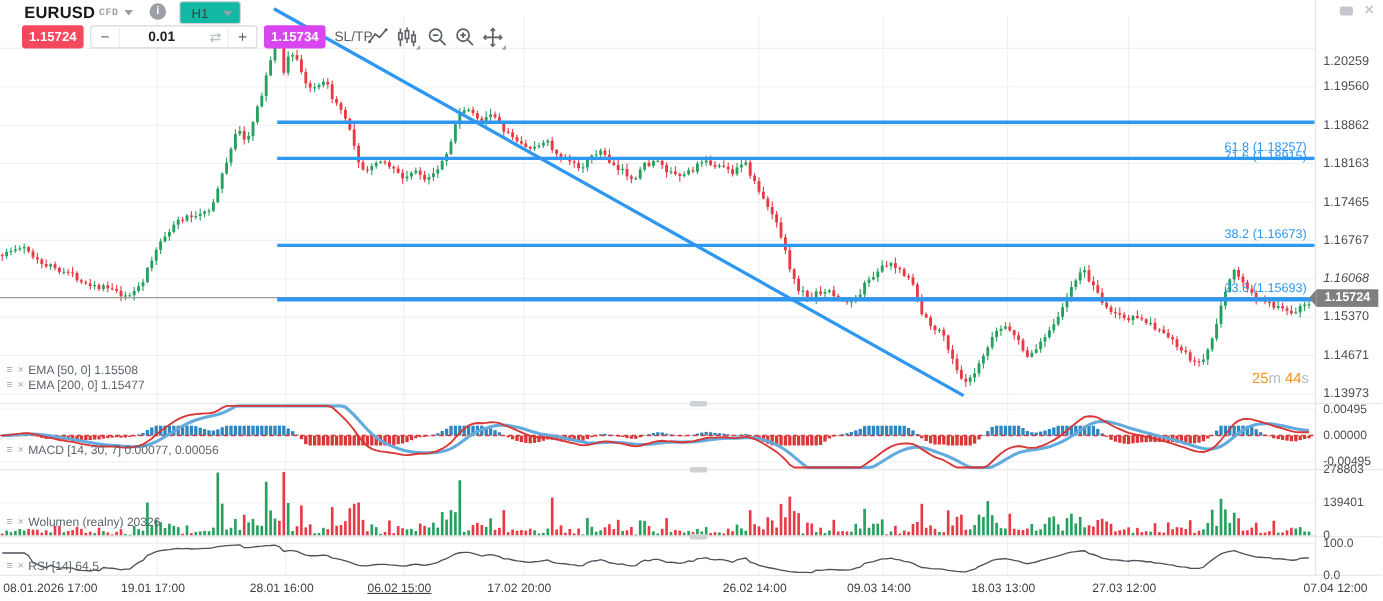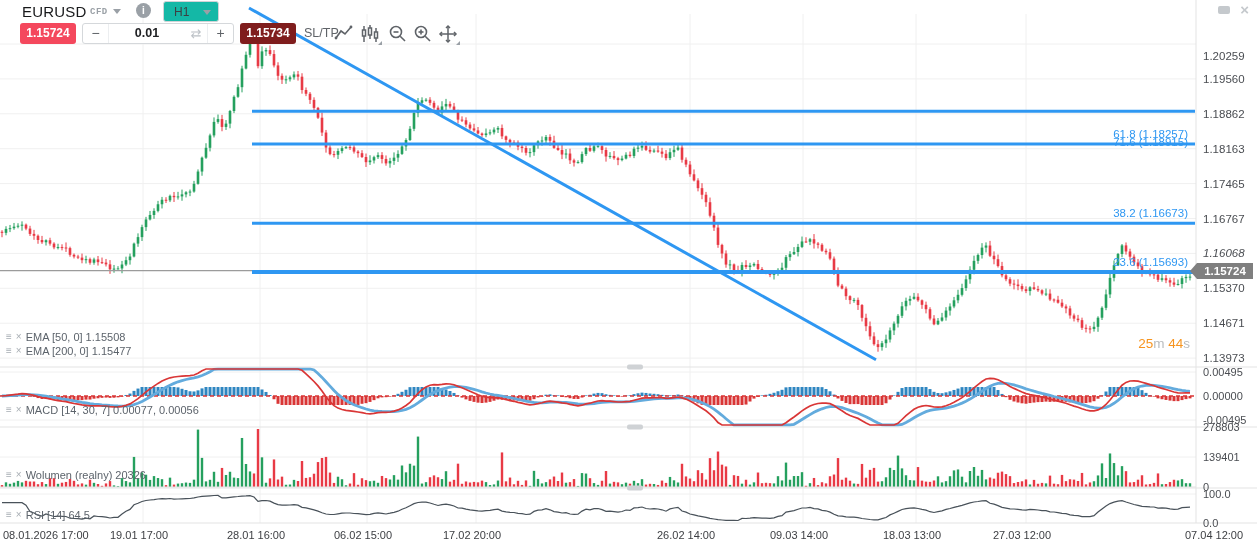--- a/index.html
+++ b/index.html
@@ -8,34 +8,34 @@
   #chart-svg { position:absolute; left:0; top:0; }
 
   
   .px-label { position:absolute; left:1203px; font-size:11.5px; color:#4a4d52; white-space:nowrap; }
   .sub-label { position:absolute; left:1203px; font-size:11px; color:#4a4d52; white-space:nowrap; }
   .t-label { position:absolute; top:529px; font-size:11px; color:#3c3e42; white-space:nowrap; }
   .fib-label { position:absolute; font-size:11.5px; color:#2e97f2; white-space:nowrap; text-align:right; }
 
   
   #header { position:absolute; left:0; top:0; height:22px; width:100%; }
-  #symbol { position:absolute; left:22px; top:3px; font-size:15px; font-weight:normal; color:#17181a; letter-spacing:.2px; }
+  #symbol { position:absolute; left:22px; top:3px; font-size:15px; font-weight:bold; color:#17181a; letter-spacing:.2px; }
   #market-type { position:absolute; left:90px; top:7px; font-size:9px; font-weight:bold; color:#9aa0a6; letter-spacing:.5px;font-family:Liberation Mono, monospace; }
   .caret { width:0; height:0; border-left:4px solid transparent; border-right:4px solid transparent; border-top:5px solid #9aa0a6; }
   #symbol-caret { position:absolute; left:113px; top:9px; }
   #info-icon { position:absolute; left:136px; top:3px; width:15px; height:15px; border-radius:50%; background:#9aa0a6; color:#fff; font-size:10px; font-weight:bold; text-align:center; line-height:15px; }
   #tf-select { position:absolute; left:163px; top:1px; width:56px; height:21px; border:1px solid #d0d3d6; border-radius:3px; background:#14b8a6; }
   #tf-select .tf-text { position:absolute; left:10px; top:3px; font-size:12px; color:#3c4043; }
   #tf-select .caret { position:absolute; right:7px; top:8px; }
 
   
   #toolbar { position:absolute; left:0; top:23px; height:22px; width:100%; }
   .price-badge { position:absolute; top:0; width:56px; height:21px; border-radius:3px; color:#fff; font-size:12px; font-weight:bold; text-align:center; line-height:21px; }
   #sell-badge { left:20px; background:#f4485d; }
-  #buy-badge { left:240px; background:#7f1d1d; }
+  #buy-badge { left:240px; background:#d946ef; }
   #vol-group { position:absolute; left:82px; top:0; width:152px; height:21px; border:1px solid #d5d8db; border-radius:3px; background:#fff; display:flex; align-items:stretch; }
   #vol-group .btn { width:26px; text-align:center; font-size:14px; color:#5f6368; line-height:19px; cursor:pointer; }
   #vol-minus { border-right:1px solid #eceef0; }
   #vol-plus { border-left:1px solid #eceef0; }
   #vol-value { flex:1; text-align:center; font-size:12.5px; font-weight:bold; color:#202124; line-height:19px; }
   #vol-refresh { width:22px; text-align:center; color:#bcc1c6; font-size:13px; line-height:19px; }
   #sltp { position:absolute; left:304px; top:3px; font-size:12.5px; color:#5f6368; }
   .tool-icon { position:absolute; top:1px; width:20px; height:20px; }
   .tool-icon svg { display:block; }
   .dd-corner { position:absolute; right:-2px; bottom:-1px; width:0; height:0; border-left:4px solid transparent; border-bottom:4px solid #9aa0a6; }
@@ -1356,21 +1356,21 @@
       <div class="sub-label" style="top: 421.057px;">278803</div>
       <div class="sub-label" style="top: 451.029px;">139401</div>
       <div class="sub-label" style="top: 481px;">0</div>
       <div class="sub-label" style="top: 488px;">100.0</div>
       <div class="sub-label" style="top: 517px;">0.0</div>
     </div>
   <div id="time-axis">
       <div class="t-label" style="left: 3px;">08.01.2026 17:00</div>
       <div class="t-label" style="left: 110px;">19.01 17:00</div>
       <div class="t-label" style="left: 227px;">28.01 16:00</div>
-      <div class="t-label" style="left: 334px;">06.02 15:00</div>
+      <div class="t-label" style="left: 334px; text-decoration: underline;">06.02 15:00</div>
       <div class="t-label" style="left: 443px;">17.02 20:00</div>
       <div class="t-label" style="left: 657px;">26.02 14:00</div>
       <div class="t-label" style="left: 770px;">09.03 14:00</div>
       <div class="t-label" style="left: 883px;">18.03 13:00</div>
       <div class="t-label" style="left: 993px;">27.03 12:00</div>
       <div class="t-label" style="left: 1185px;">07.04 12:00</div>
     </div>
 
   <div id="header">
     <span id="symbol">EURUSD</span>

